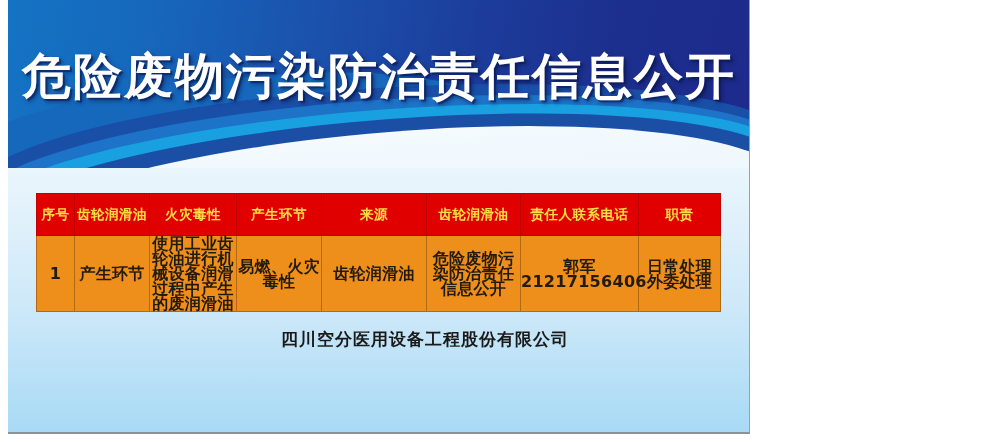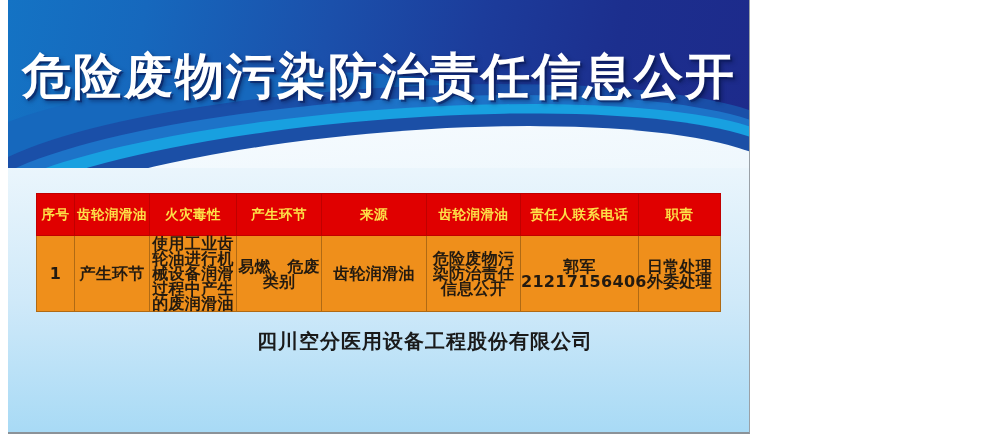--- a/index.html
+++ b/index.html
@@ -41,21 +41,21 @@
   #tbl th,#tbl td{border:1px solid #b06a14;padding:0;text-align:center;vertical-align:middle;
                   font-family:"DejaVu Sans","Liberation Sans",sans-serif;}
   #tbl th{background:#e00000;color:#fde047;height:41px;font-size:13.5px;font-weight:bold;
           border-color:#c00000;letter-spacing:.5px;}
   #tbl td{background:#ef8f1b;color:#231a10;height:69px;font-size:16px;font-weight:bold;
           line-height:15px;letter-spacing:.3px;}
   td.narrowtxt{font-size:12px;line-height:14px;}
   td.numcell{font-size:14px;}
 
   #company{position:absolute;left:0;top:328px;width:742px;text-align:center;
-           color:#1a1a1a;font-size:20px;font-weight:bold;letter-spacing:1px;
+           color:#1a1a1a;font-size:17px;font-weight:bold;letter-spacing:1px;
            padding-left:92px;box-sizing:border-box;}
 </style>
 </head>
 <body>
 
 <div id="poster">
 
   <div id="banner">
     <div id="bannerbg"></div>
     <div id="swtop"></div>
@@ -88,21 +88,21 @@
         <th>齿轮润滑油</th>
         <th>责任人联系电话</th>
         <th>职责</th>
       </tr>
     </thead>
     <tbody>
       <tr>
         <td class="numcell">1</td>
         <td>产生环节</td>
         <td class="narrowtxt">使用工业齿轮油进行机械设备润滑过程中产生的废润滑油</td>
-        <td>易燃、危废类别</td>
+        <td>易燃、火灾毒性</td>
         <td>齿轮润滑油</td>
         <td class="narrowtxt">危险废物污染防治责任信息公开</td>
         <td>
           <div>郭军</div>
           <div>21217156406</div>
         </td>
         <td>日常处理外委处理</td>
       </tr>
     </tbody>
   </table>

